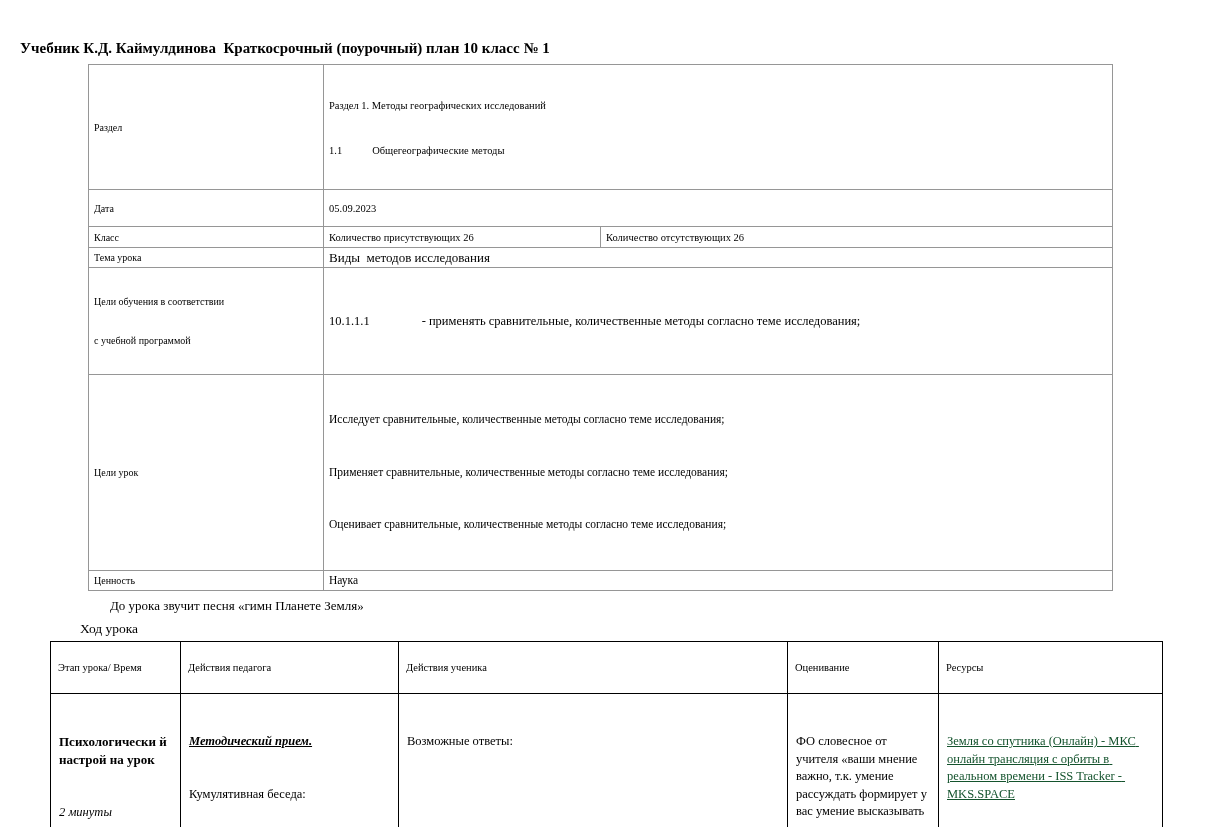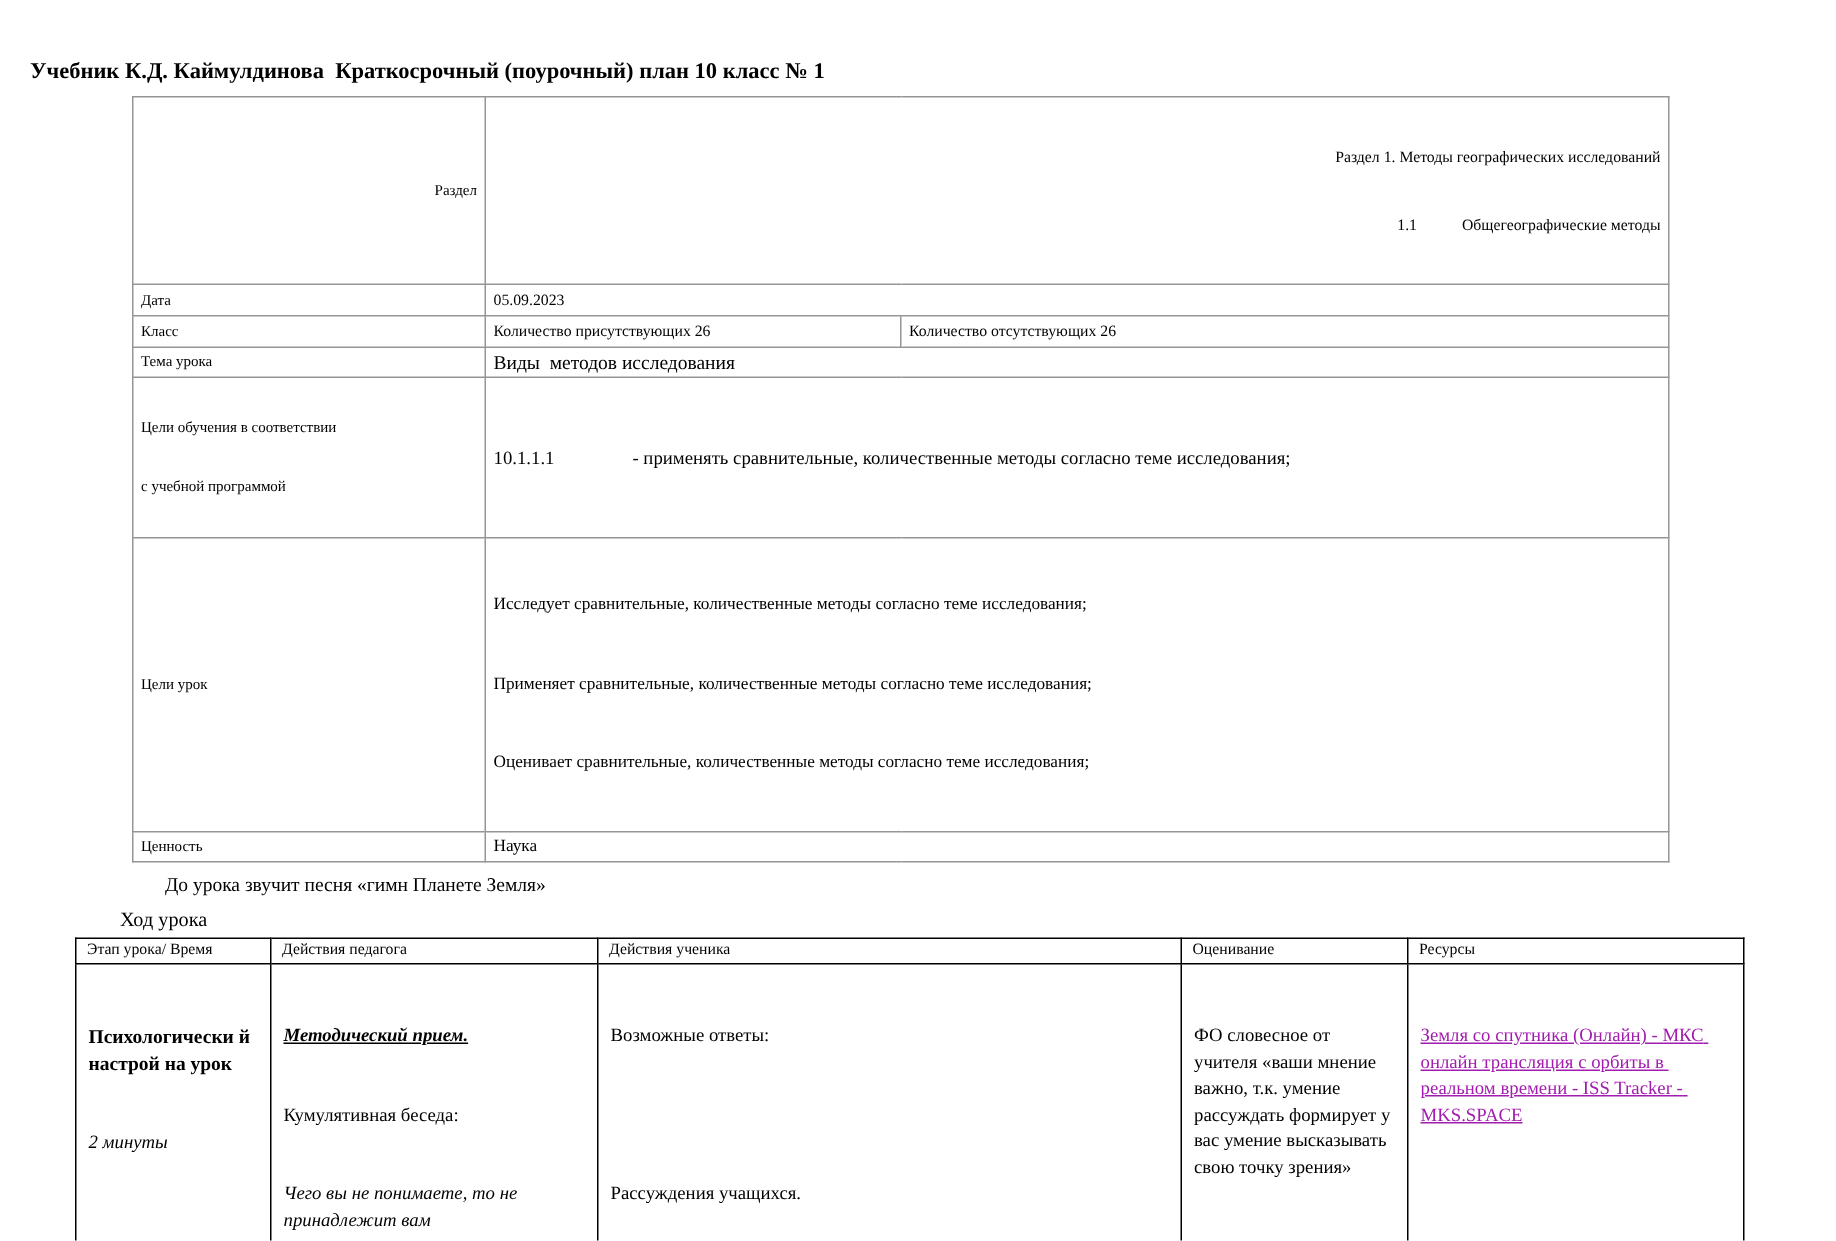--- a/index.html
+++ b/index.html
@@ -29,24 +29,24 @@
     padding: 1px 5px;
     vertical-align: middle;
     white-space: pre-wrap;
     overflow: hidden;
   }
   .info-table .lbl { font-size: 10px; line-height: 13px; border-radius: 25px; }
   .v-small { font-size: 10.5px; line-height: 15px; }
   .v-large { font-size: 13px; }
   .v-mid   { font-size: 12.5px; }
   .v-goals { font-size: 11.5px; line-height: 17.5px; vertical-align: middle; }
-  .row-section td { height: 37px; text-align: right; }
+  .row-section td { height: 37px; }
   .row-section .val { vertical-align: top; padding-top: 3px; }
   .row-fio td { height: 39px; }
-  .row-date td { height: 21px; }
+  .row-date td { height: 37px; }
   .row-class td { height: 21px; }
   .row-topic td { height: 20px; }
   .row-obj td { height: 36px; }
   .row-goals td { height: 55px; }
   .row-value td { height: 20px; }
   .tabgap  { display: inline-block; width: 30px; }
   .tabgap-wide { display: inline-block; width: 52px; }
 
   .pre-note { font-size: 13px; margin: 7px 0 0 110px; white-space: pre-wrap; }
   .flow-heading { font-size: 13.5px; margin: 7px 0 4px 80px; }
@@ -57,33 +57,33 @@
     margin-left: 50px; width: 1112px;
   }
   .lesson-table th, .lesson-table td {
     border: 1px solid #000;
     text-align: left; vertical-align: top;
     white-space: pre-wrap;
     overflow: hidden;
   }
   .lesson-table th {
     font-weight: normal; font-size: 10.5px;
-    padding: 2px 7px; height: 17px;
+    padding: 20px 7px; height: 17px;
   }
   .lesson-table td {
     font-size: 12.5px; line-height: 17.5px;
     padding: 4px 8px; height: 231px;
   }
   .stage-title { font-weight: bold; font-size: 13px; line-height: 18px; max-width: 112px; }
   .stage-duration { font-style: italic; }
   .method-title { font-style: italic; text-decoration: underline; font-weight: bold; }
   .italic { font-style: italic; }
   .blank { height: 17.5px; }
   .assess-cell { font-size: 12px; }
-  .res-link { color: #a21caf; text-decoration: underline; cursor: pointer; }
+  .res-link { color: #14532d; text-decoration: underline; cursor: pointer; }
 </style>
 </head>
 <body>
 
 <div class="page">
 
   <h1 class="doc-title">Учебник К.Д. Каймулдинова  Краткосрочный (поурочный) план 10 класс № 1</h1>
 
   <table class="info-table">
     <colgroup>

